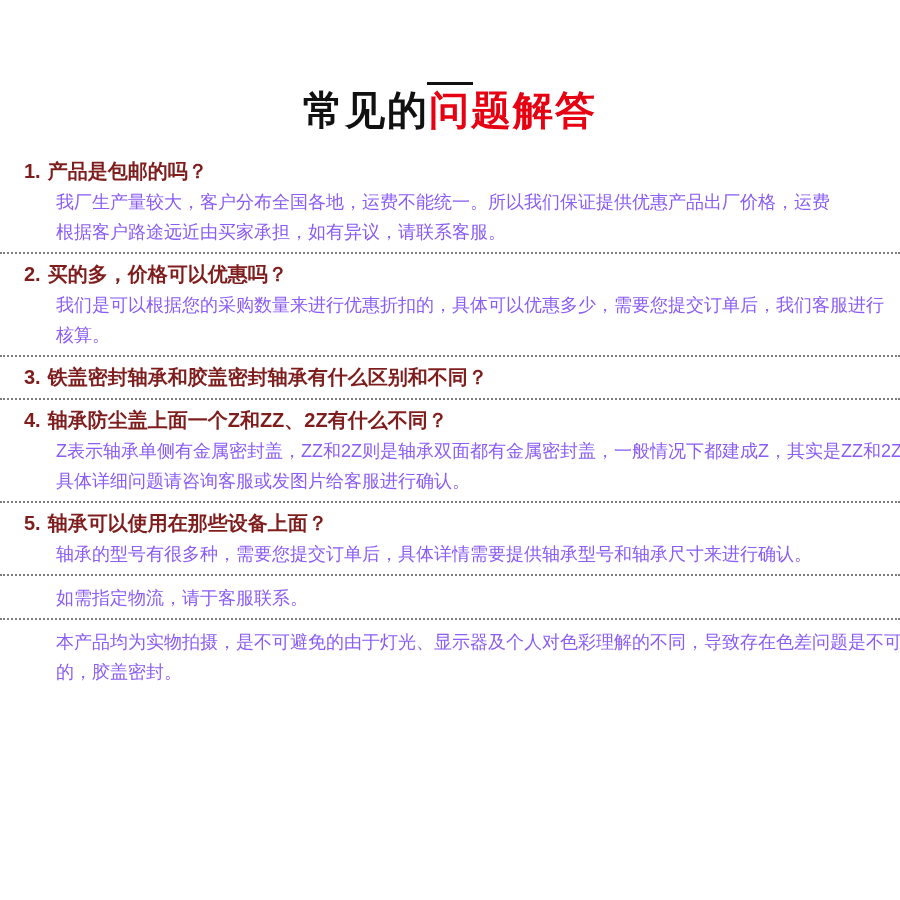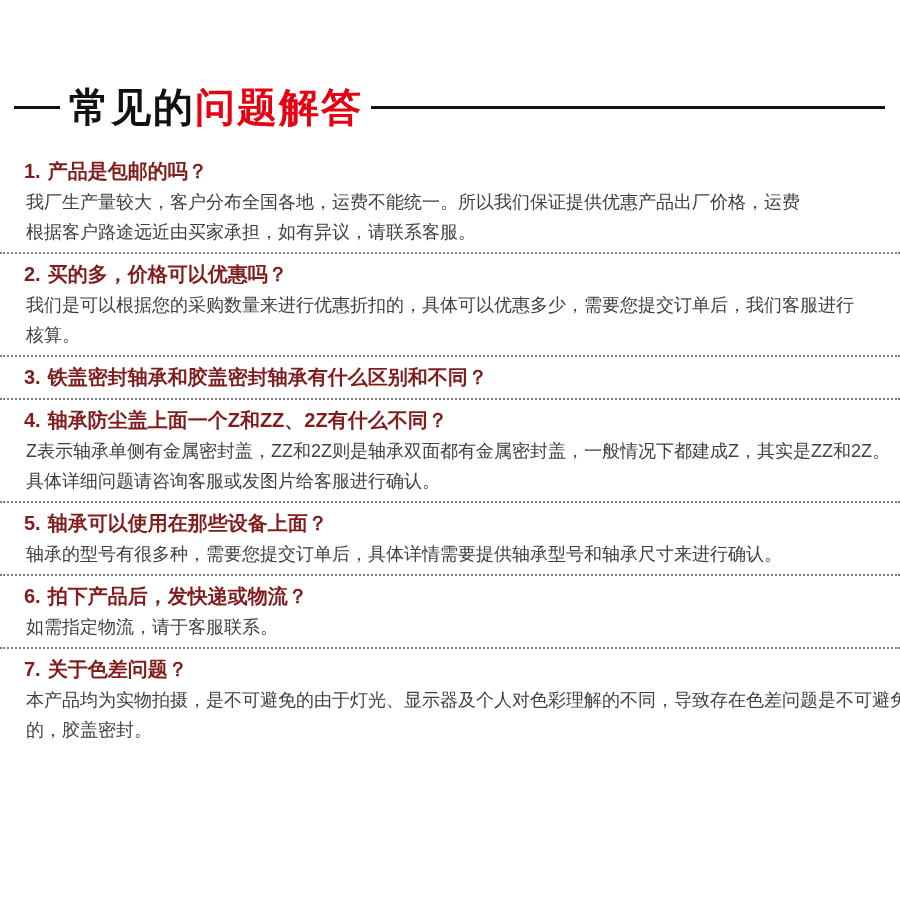--- a/index.html
+++ b/index.html
@@ -16,20 +16,21 @@
     width: 900px;
     height: 900px;
     background: #ffffff;
   }
   
   .title-row {
     display: flex;
     align-items: center;
     margin: 82px 15px 0 14px;
     height: 50px;
+    flex-direction: column;
   }
   .title-dash {
     flex: 0 0 auto;
     width: 46px;
     height: 3px;
     background: #111111;
   }
   .page-title {
     flex: 0 0 auto;
     font-size: 40px;
@@ -59,23 +60,23 @@
     line-height: 27px;
     padding-left: 24px;
     margin-bottom: 2px;
     white-space: nowrap;
     color: #7f1d1d;
   }
   .q-num { margin-right: 7px; }
   .a-line {
     font-size: 18px;
     line-height: 30px;
-    padding-left: 26px;
+    padding-left: 56px;
     white-space: nowrap;
-    color: #404040;
+    color: #8b5cf6;
   }
   .sep {
     height: 0;
     border-top: 2px dotted #7d7d7d;
     margin: 3px 0;
   }
 </style>
 </head>
 <body>
 
@@ -127,29 +128,23 @@
 
     <div class="faq-item">
       <div class="q-row">
         <span class="q-num">5.</span><span>轴承可以使用在那些设备上面？</span>
       </div>
       <div class="a-line">轴承的型号有很多种，需要您提交订单后，具体详情需要提供轴承型号和轴承尺寸来进行确认。</div>
     </div>
     <div class="sep"></div>
 
     <div class="faq-item">
-      <div class="q-row">
-        <span class="q-num">6.</span><span>拍下产品后，发快递或物流？</span>
-      </div>
       <div class="a-line">如需指定物流，请于客服联系。</div>
     </div>
     <div class="sep"></div>
 
     <div class="faq-item">
-      <div class="q-row">
-        <span class="q-num">7.</span><span>关于色差问题？</span>
-      </div>
       <div class="a-line">本产品均为实物拍摄，是不可避免的由于灯光、显示器及个人对色彩理解的不同，导致存在色差问题是不可避免</div>
       <div class="a-line">的，胶盖密封。</div>
     </div>
 
   </div>
 </div>
 
 </body></html>

